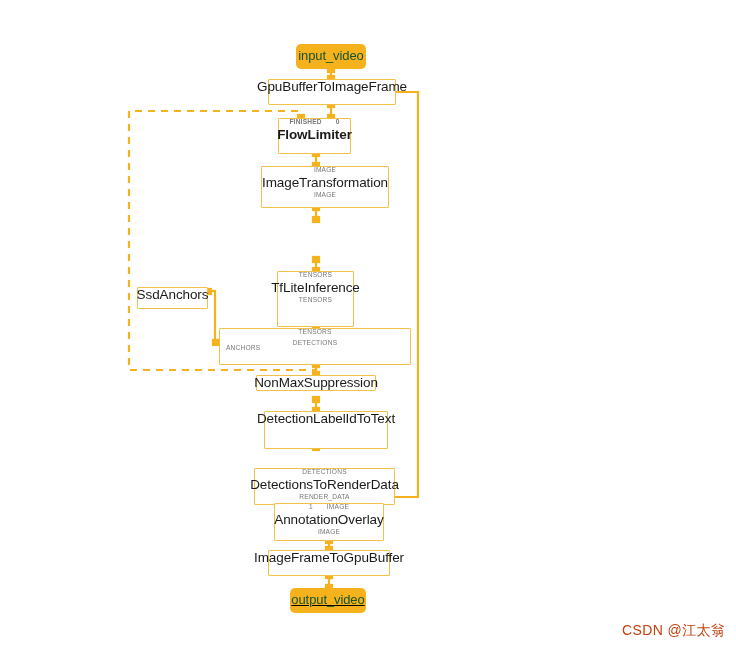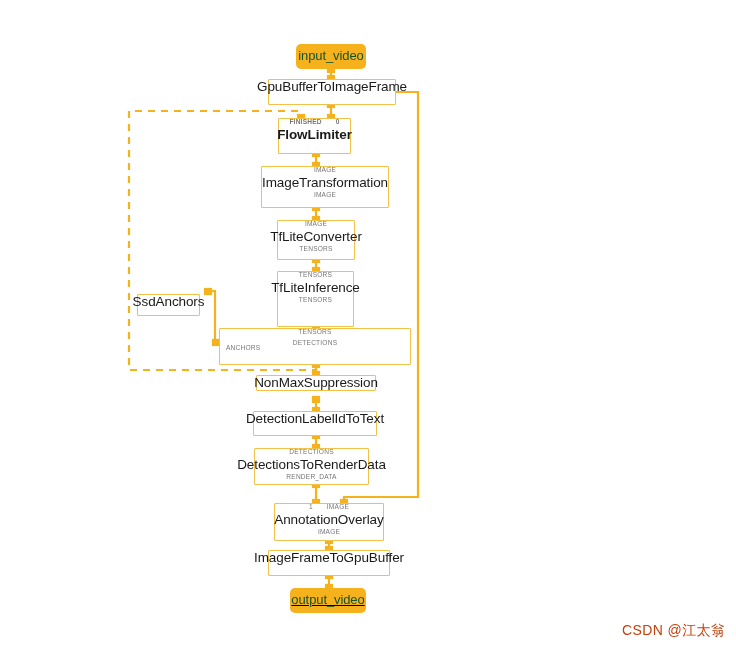--- a/index.html
+++ b/index.html
@@ -180,63 +180,54 @@
   <div class="node" style="left:261px; top:166px; width:128px; height:42px;">
     <div class="port-row top">
       <span class="port-label">IMAGE</span>
     </div>
     <span class="node-title">ImageTransformation</span>
     <div class="port-row bottom">
       <span class="port-label">IMAGE</span>
     </div>
   </div>
 
-  <div class="node" style="left:277px; top:220px; width:78px; height:40px;">
-    <div class="port-row top">
-      <span class="port-label">IMAGE</span>
-    </div>
-    <span class="node-title">TfLiteConverter</span>
-    <div class="port-row bottom">
+
+  <div class="node" style="left:277px; top:271px; width:77px; height:56px;">
+    <div class="port-row top">
       <span class="port-label">TENSORS</span>
     </div>
-  </div>
-
-  <div class="node" style="left:277px; top:271px; width:77px; height:56px;">
-    <div class="port-row top">
+    <span class="node-title">TfLiteInference</span>
+    <div class="port-row bottom">
       <span class="port-label">TENSORS</span>
     </div>
-    <span class="node-title">TfLiteInference</span>
-    <div class="port-row bottom">
+  </div>
+
+  <div class="node with-side" style="left:219px; top:328px; width:192px; height:37px;">
+    <div class="port-row top">
       <span class="port-label">TENSORS</span>
     </div>
-  </div>
-
-  <div class="node with-side" style="left:219px; top:328px; width:192px; height:37px;">
-    <div class="port-row top">
-      <span class="port-label">TENSORS</span>
-    </div>
     <span class="side-port">ANCHORS</span>
     <div class="port-row bottom">
       <span class="port-label">DETECTIONS</span>
     </div>
   </div>
 
-  <div class="node" style="left:137px; top:294px; width:63px; height:22px;">
+  <div class="node" style="left:137px; top:287px; width:71px; height:22px;">
     <span class="node-title">SsdAnchors</span>
   </div>
 
   <div class="node" style="left:256px; top:375px; width:120px; height:16px;">
     <span class="node-title">NonMaxSuppression</span>
   </div>
 
-  <div class="node" style="left:253px; top:411px; width:124px; height:25px;">
+  <div class="node" style="left:264px; top:411px; width:124px; height:38px;">
     <span class="node-title">DetectionLabelIdToText</span>
   </div>
 
-  <div class="node" style="left:254px; top:448px; width:115px; height:37px;">
+  <div class="node" style="left:254px; top:468px; width:141px; height:37px;">
     <div class="port-row top">
       <span class="port-label">DETECTIONS</span>
     </div>
     <span class="node-title">DetectionsToRenderData</span>
     <div class="port-row bottom">
       <span class="port-label">RENDER_DATA</span>
     </div>
   </div>
 
   <div class="node" style="left:268px; top:550px; width:122px; height:26px;">

